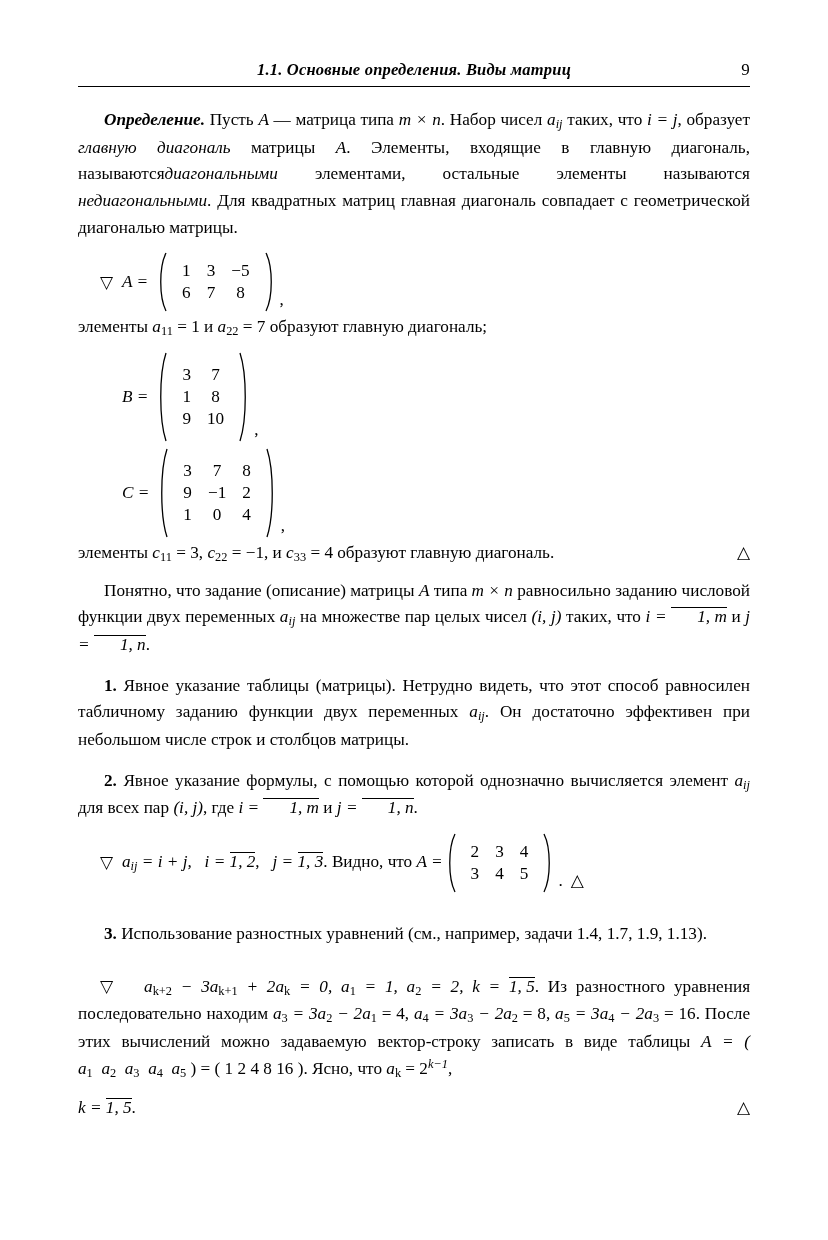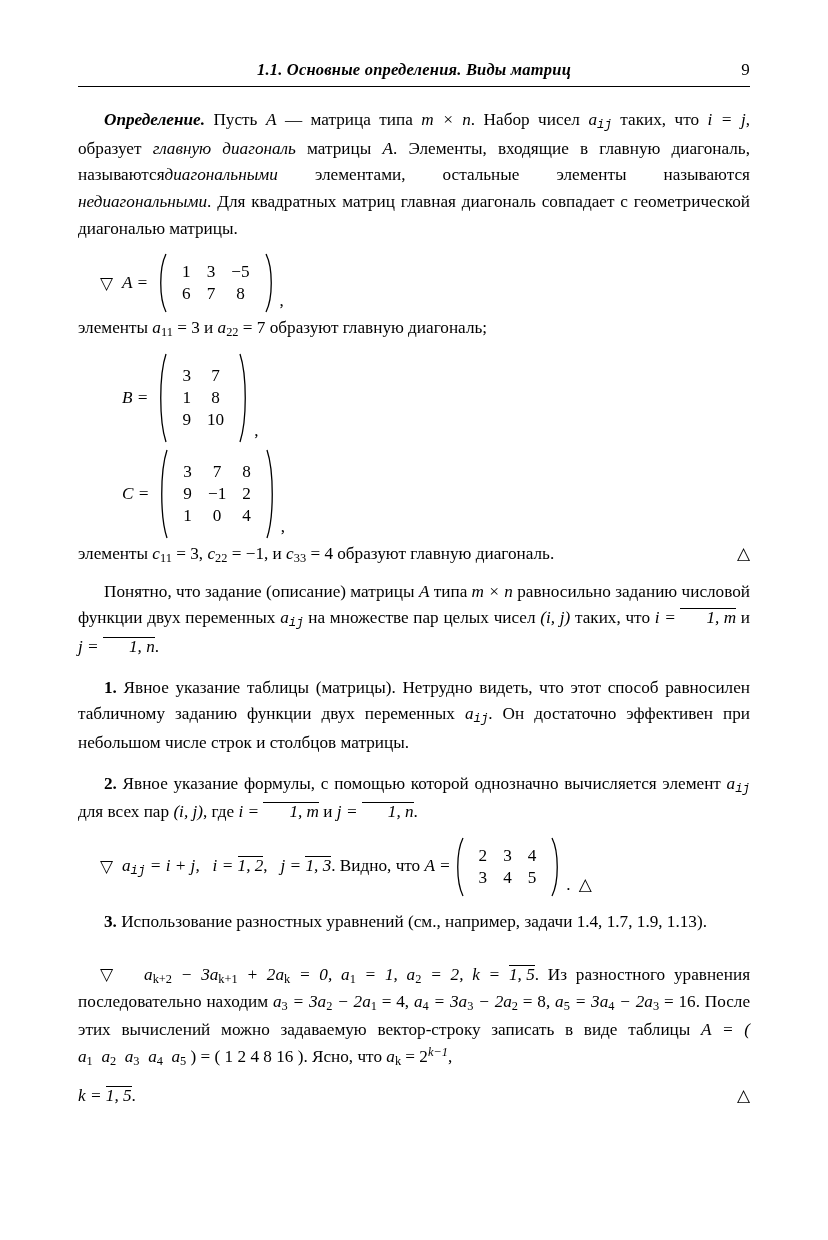--- a/index.html
+++ b/index.html
@@ -60,21 +60,20 @@
   .bold-it {
     font-weight: bold;
     font-style: italic;
   }
   .it { font-style: italic; }
   .mathit { font-style: italic; font-family: "Liberation Serif", serif; }
   .sub {
     font-size: 0.72em;
     vertical-align: -0.28em;
     font-style: italic;
-    font-family: Liberation Mono, monospace;
   }
   .subn {
     font-size: 0.72em;
     vertical-align: -0.28em;
     font-style: normal;
   }
   .sup {
     font-size: 0.72em;
     vertical-align: 0.45em;
     font-style: italic;
@@ -175,21 +174,21 @@
       </span>
       <span class="paren">
         <svg viewBox="0 0 14 60" preserveAspectRatio="none">
             <path d="M2 1 C9 15, 9 45, 2 59" stroke="#000" stroke-width="1.3" fill="none"></path>
           </svg>
       </span>
     </span>
     <span class="comma">,</span>
   </div>
   <p class="after-matrix">
-    <span>элементы </span><span class="mathit">a</span><span class="subn">11</span><span> = 3 и </span><span class="mathit">a</span><span class="subn">22</span><span> = 7 образуют главную диагональ;</span>
+    <span>элементы </span><span class="mathit">a</span><span class="subn">11</span><span> = 1 и </span><span class="mathit">a</span><span class="subn">22</span><span> = 7 образуют главную диагональ;</span>
   </p>
 
   <div class="matrix-block">
     <span class="nabla"></span>
     <span class="mlabel">B =</span>
     <span class="matrix">
       <span class="paren">
         <svg viewBox="0 0 14 90" preserveAspectRatio="none">
             <path d="M12 1 C5 22, 5 68, 12 89" stroke="#000" stroke-width="1.3" fill="none"></path>
           </svg>
@@ -278,21 +277,21 @@
       <span class="paren">
         <svg viewBox="0 0 14 60" preserveAspectRatio="none">
             <path d="M2 1 C9 15, 9 45, 2 59" stroke="#000" stroke-width="1.3" fill="none"></path>
           </svg>
       </span>
     </span>
     <span class="comma">.</span>
     <span class="comma endmark" style="padding-left:8px;">△</span>
   </div>
 
-  <p class="para indent" style="margin-top:12px;font-family:Liberation Serif, serif;">
+  <p class="para indent" style="margin-top:28px;font-family:Liberation Serif, serif;">
     <span class="item-num">3.</span><span> Использование разностных уравнений (см., например, задачи 1.4, 1.7, 1.9, 1.13).</span>
   </p>
 
   <p class="para" style="margin-top:26px;">
     <span style="padding-left:22px;">▽</span>&nbsp;&nbsp;&nbsp;<span class="mathit">a</span><span class="subn">k+2</span><span class="mathit"> − 3a</span><span class="subn">k+1</span><span class="mathit"> + 2a</span><span class="subn">k</span><span class="mathit"> = 0,   a</span><span class="subn">1</span><span class="mathit"> = 1,   a</span><span class="subn">2</span><span class="mathit"> = 2,   k = </span><span class="mathit ovl">1, 5</span><span>. Из</span>
     <span>разностного уравнения последовательно находим </span><span class="mathit">a</span><span class="subn">3</span><span class="mathit"> = 3a</span><span class="subn">2</span><span class="mathit"> − 2a</span><span class="subn">1</span><span> = 4,</span>
     <span class="mathit">a</span><span class="subn">4</span><span class="mathit"> = 3a</span><span class="subn">3</span><span class="mathit"> − 2a</span><span class="subn">2</span><span> = 8,   </span><span class="mathit">a</span><span class="subn">5</span><span class="mathit"> = 3a</span><span class="subn">4</span><span class="mathit"> − 2a</span><span class="subn">3</span><span> = 16. После этих вычислений можно задаваемую вектор-строку записать в виде таблицы</span>
     <span class="mathit">A = ( </span><span class="mathit">a</span><span class="subn">1</span>&nbsp;&nbsp;<span class="mathit">a</span><span class="subn">2</span>&nbsp;&nbsp;<span class="mathit">a</span><span class="subn">3</span>&nbsp;&nbsp;<span class="mathit">a</span><span class="subn">4</span>&nbsp;&nbsp;<span class="mathit">a</span><span class="subn">5</span><span> ) = ( 1  2  4  8  16 ). Ясно, что </span><span class="mathit">a</span><span class="subn">k</span><span> = 2</span><span class="sup">k−1</span><span>,</span>
   </p>
 

